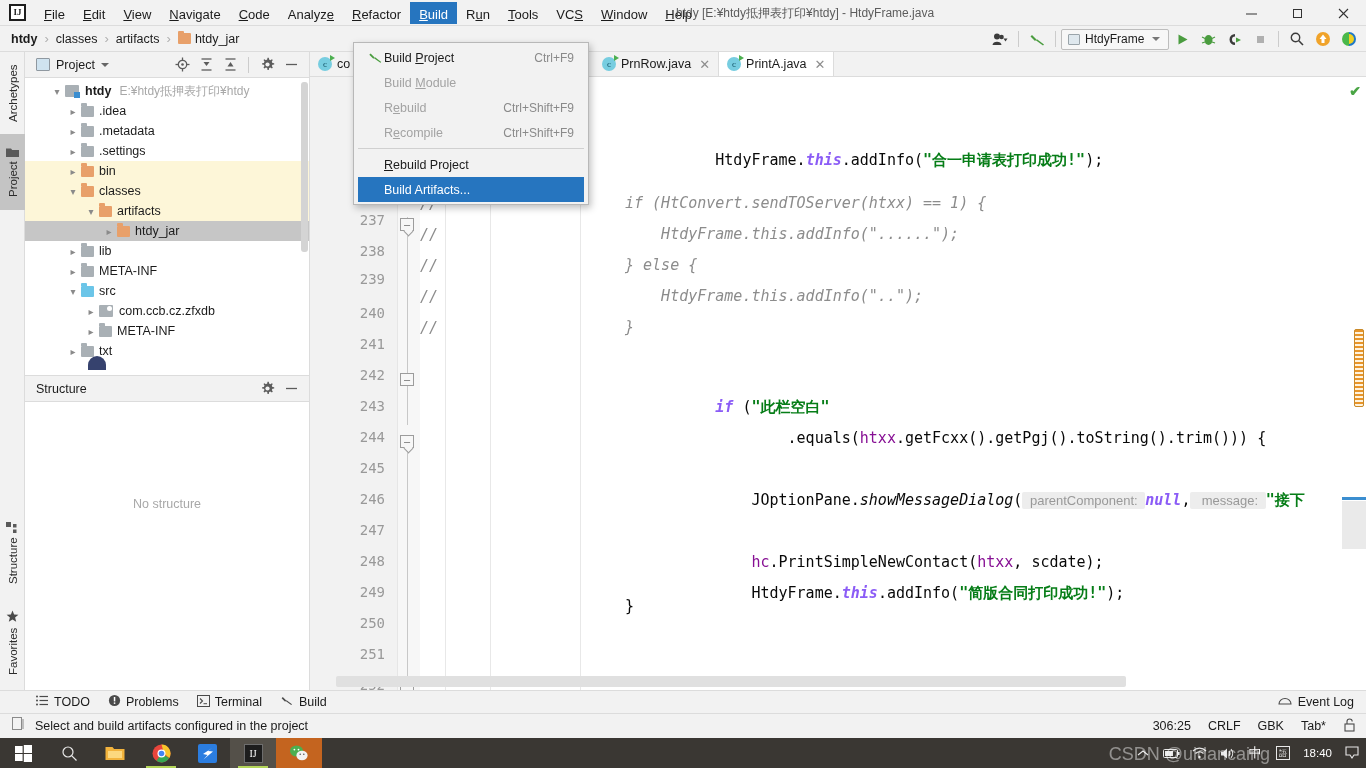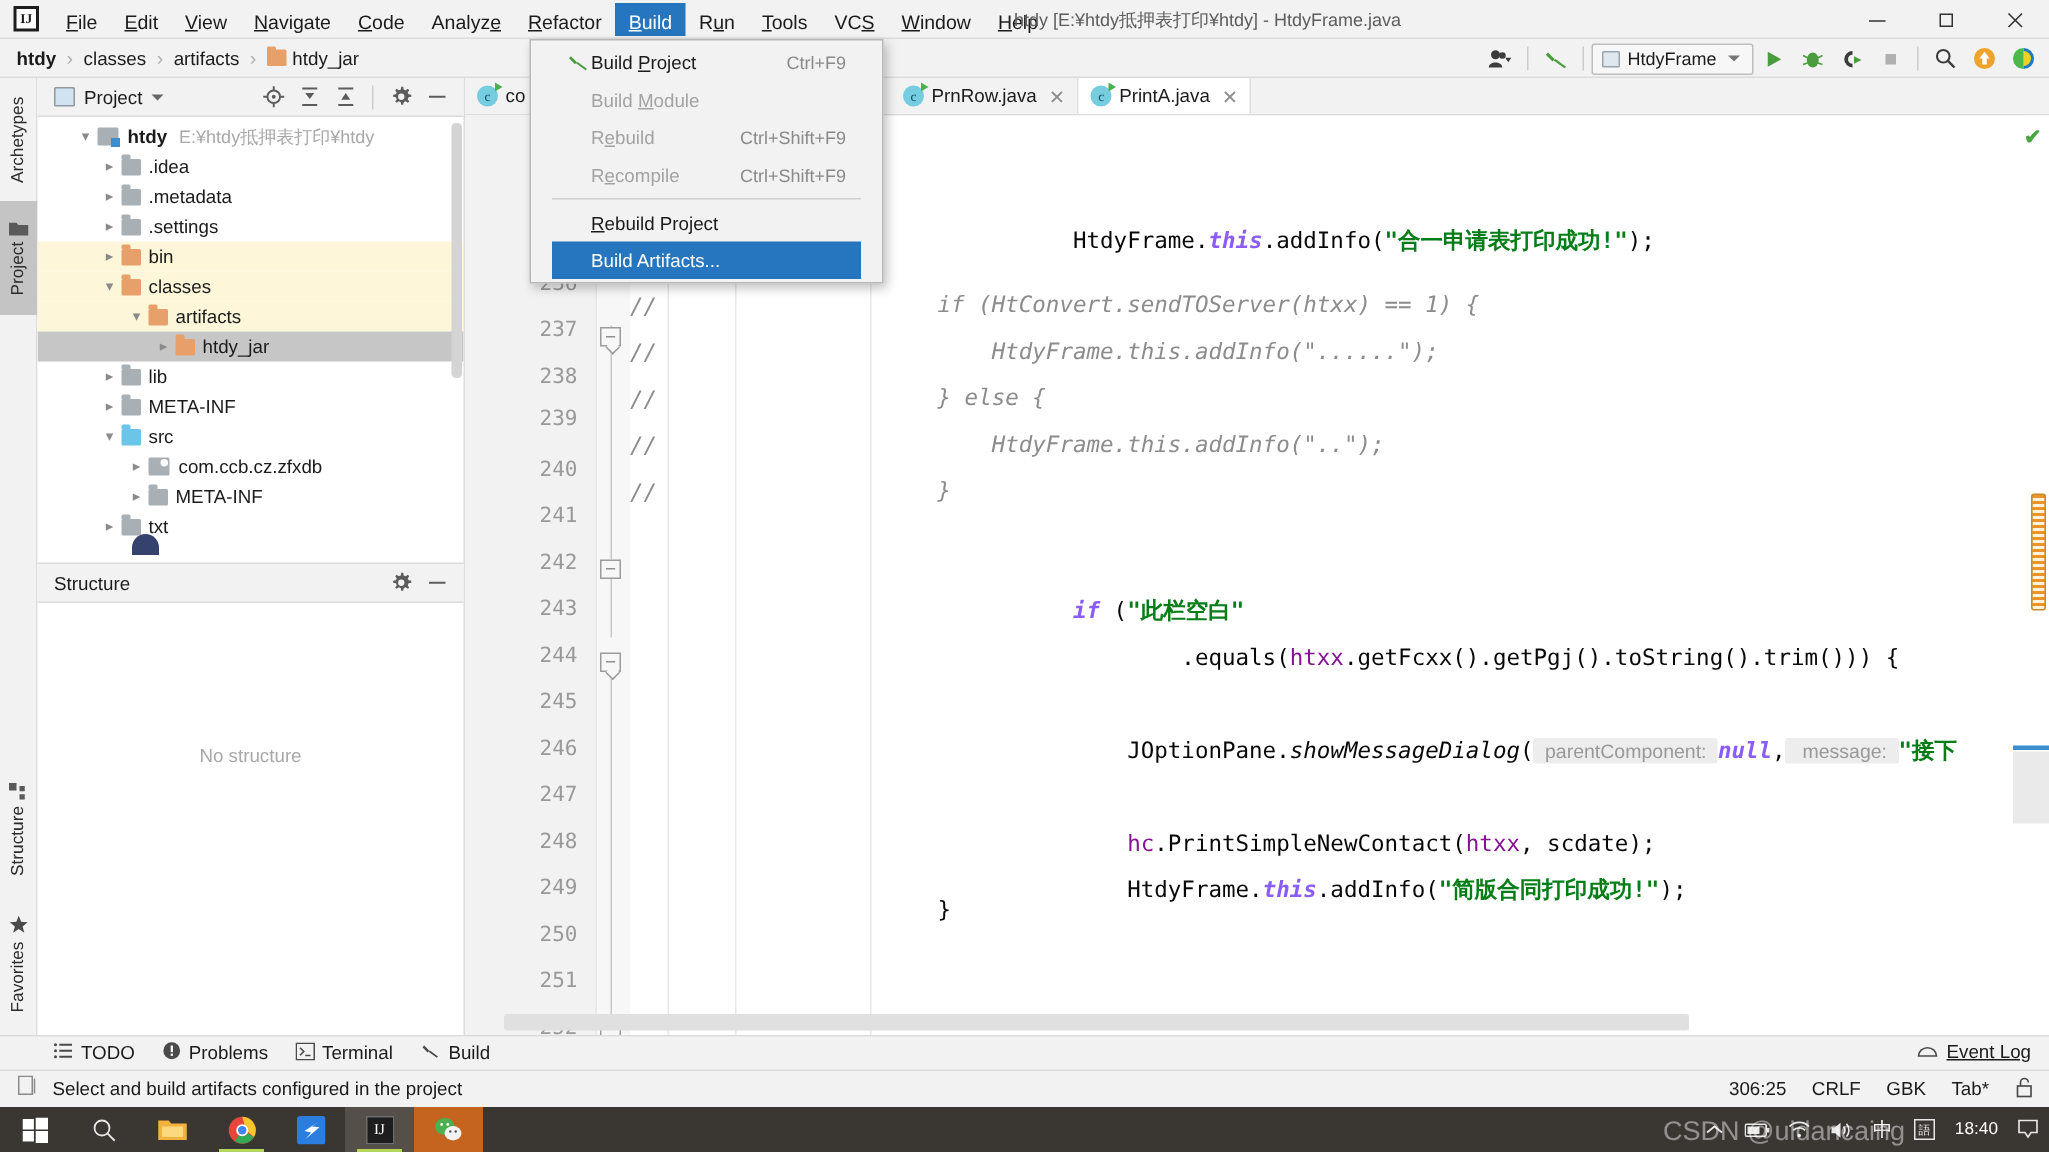--- a/index.html
+++ b/index.html
@@ -203,44 +203,44 @@
   .vscroll-thumb {
     position: absolute; right: 2px; width: 10px; background: #f0a32a; border-radius: 2px;
     background-image: repeating-linear-gradient(to bottom, #e8952a 0px, #e8952a 2px, #fff3dd 2px, #fff3dd 4px);
     border: 1px solid #c98a2a;
   }
   .hscroll { position: absolute; left: 110px; bottom: 2px; height: 11px; background: #e0e0e0; border-radius: 2px;}
   .blue-mark { position: absolute; right: 2px; width: 28px; height: 3px; background: #3b8ed0; }
 
   
   .build-menu {
-    position: absolute; left: 353px; top: 26px; width: 236px;
+    position: absolute; left: 353px; top: 42px; width: 236px;
     background: #f2f2f2; border: 1px solid #b8b8b8; box-shadow: 2px 3px 7px rgba(0,0,0,.25);
-    z-index: 50; padding: 2px 14px;
+    z-index: 50; padding: 2px 4px;
   }
   .bm-item {
     height: 25px; display: flex; align-items: center; font-size: 12.5px; color: #1b1b1b;
     padding: 0 10px 0 8px;
   }
   .bm-item.disabled { color: #a3a3a3; }
   .bm-item.sel { background: #2675bf; color: #ffffff; }
   .bm-ic { width: 18px; flex: 0 0 18px; display: flex; align-items: center; justify-content: center; }
   .bm-label { flex: 1; }
   .bm-key { color: #8a8a8a; font-size: 12px; margin-left: 14px; }
   .bm-item.sel .bm-key { color: #cfe3f5; }
   .bm-sep { height: 1px; background: #d0d0d0; margin: 3px 0; }
 
   
   .toolwin-bar {
     position: absolute; left: 0; top: 690px; width: 1366px; height: 24px;
     background: #f2f2f2; border-top: 1px solid #dcdcdc; border-bottom: 1px solid #dcdcdc;
     display: flex; align-items: center; padding-left: 36px; gap: 18px;
   }
   .twb-item { display: flex; align-items: center; gap: 5px; font-size: 12.5px; color: #1b1b1b; }
-  .twb-right { position: absolute; right: 12px; display: flex; gap: 6px; font-size: 12.5px; color:#1b1b1b;text-decoration:underline;}
+  .twb-right { position: absolute; right: 12px; display: flex; align-items: center; gap: 6px; font-size: 12.5px; color:#1b1b1b;}
 
   .statusbar {
     position: absolute; left: 0; top: 714px; width: 1366px; height: 24px;
     background: #f2f2f2; display: flex; align-items: center; padding-left: 12px;
   }
   .sb-text { font-size: 12.5px; color: #1b1b1b; margin-left: 10px; }
   .sb-right { position: absolute; right: 10px; display: flex; align-items: center; gap: 17px;
               font-size: 12.5px; color: #1b1b1b; }
 
   

